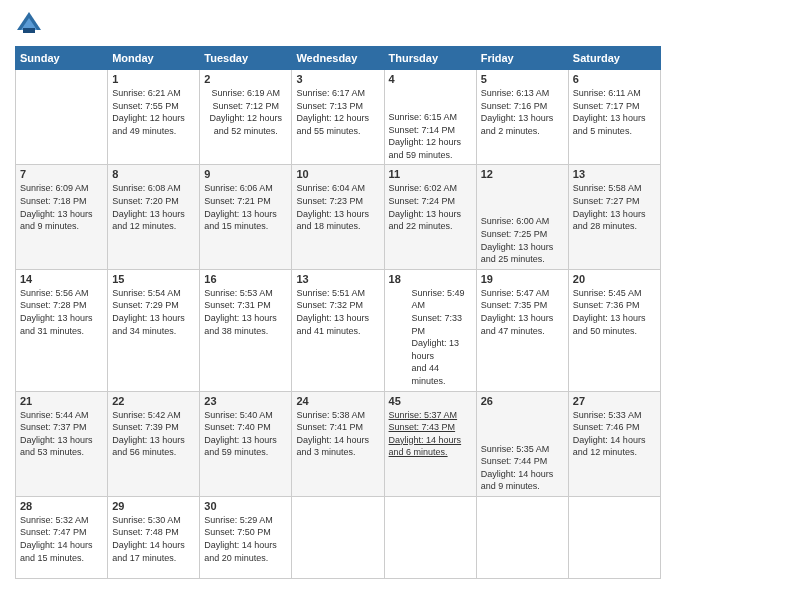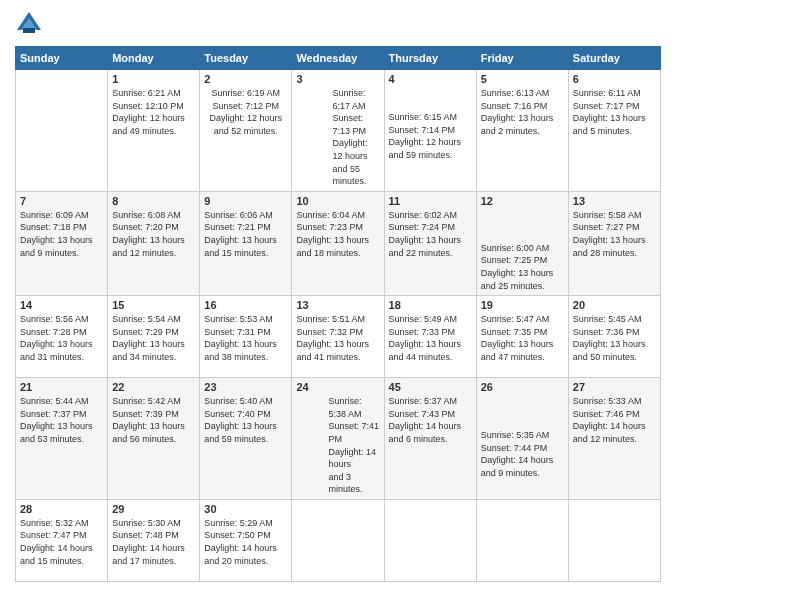--- a/index.html
+++ b/index.html
@@ -136,34 +136,34 @@
           <th>Friday</th>
           <th>Saturday</th>
         </tr>
     </thead>
     <tbody id="calendar-body">
     <tr>
           <td class="empty-cell"></td>
           <td>
             <span class="day-number">1</span>
             <div class="day-info" style="white-space: pre-line;">Sunrise: 6:21 AM
-Sunset: 12:10 PM
+Sunset: 7:55 PM
 Daylight: 12 hours
 and 49 minutes.</div>
           </td>
           <td>
             <span class="day-number">2</span>
             <div class="day-info" style="white-space: pre-line; text-align: center;">Sunrise: 6:19 AM
 Sunset: 7:12 PM
 Daylight: 12 hours
 and 52 minutes.</div>
           </td>
           <td>
             <span class="day-number">3</span>
-            <div class="day-info" style="white-space: pre-line; margin-left: 36px;">Sunrise: 6:17 AM
+            <div class="day-info" style="white-space: pre-line;">Sunrise: 6:17 AM
 Sunset: 7:13 PM
 Daylight: 12 hours
 and 55 minutes.</div>
           </td>
           <td>
             <span class="day-number">4</span>
             <div class="day-info" style="white-space: pre-line; margin-top: 26px;">Sunrise: 6:15 AM
 Sunset: 7:14 PM
 Daylight: 12 hours
 and 59 minutes.</div>
@@ -258,21 +258,21 @@
           </td>
           <td>
             <span class="day-number">13</span>
             <div class="day-info" style="white-space: pre-line;">Sunrise: 5:51 AM
 Sunset: 7:32 PM
 Daylight: 13 hours
 and 41 minutes.</div>
           </td>
           <td>
             <span class="day-number">18</span>
-            <div class="day-info" style="white-space: pre-line;">Sunrise: 5:49 AM
+            <div class="day-info" style="white-space: pre-line; margin-left: 23px;">Sunrise: 5:49 AM
 Sunset: 7:33 PM
 Daylight: 13 hours
 and 44 minutes.</div>
           </td>
           <td>
             <span class="day-number">19</span>
             <div class="day-info" style="white-space: pre-line;">Sunrise: 5:47 AM
 Sunset: 7:35 PM
 Daylight: 13 hours
 and 47 minutes.</div>
@@ -302,28 +302,28 @@
           </td>
           <td>
             <span class="day-number">23</span>
             <div class="day-info" style="white-space: pre-line;">Sunrise: 5:40 AM
 Sunset: 7:40 PM
 Daylight: 13 hours
 and 59 minutes.</div>
           </td>
           <td>
             <span class="day-number">24</span>
-            <div class="day-info" style="white-space: pre-line; margin-left: 32px;">Sunrise: 5:38 AM
+            <div class="day-info" style="white-space: pre-line;">Sunrise: 5:38 AM
 Sunset: 7:41 PM
 Daylight: 14 hours
 and 3 minutes.</div>
           </td>
           <td>
             <span class="day-number">45</span>
-            <div class="day-info" style="white-space: pre-line;">Sunrise: 5:37 AM
+            <div class="day-info" style="white-space: pre-line; text-decoration: underline;">Sunrise: 5:37 AM
 Sunset: 7:43 PM
 Daylight: 14 hours
 and 6 minutes.</div>
           </td>
           <td>
             <span class="day-number">26</span>
             <div class="day-info" style="white-space: pre-line; margin-top: 36px;">Sunrise: 5:35 AM
 Sunset: 7:44 PM
 Daylight: 14 hours
 and 9 minutes.</div>

